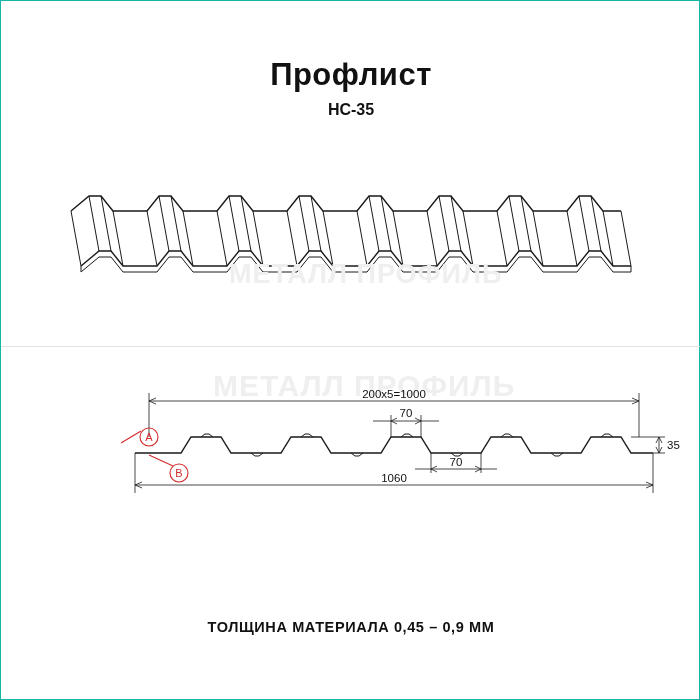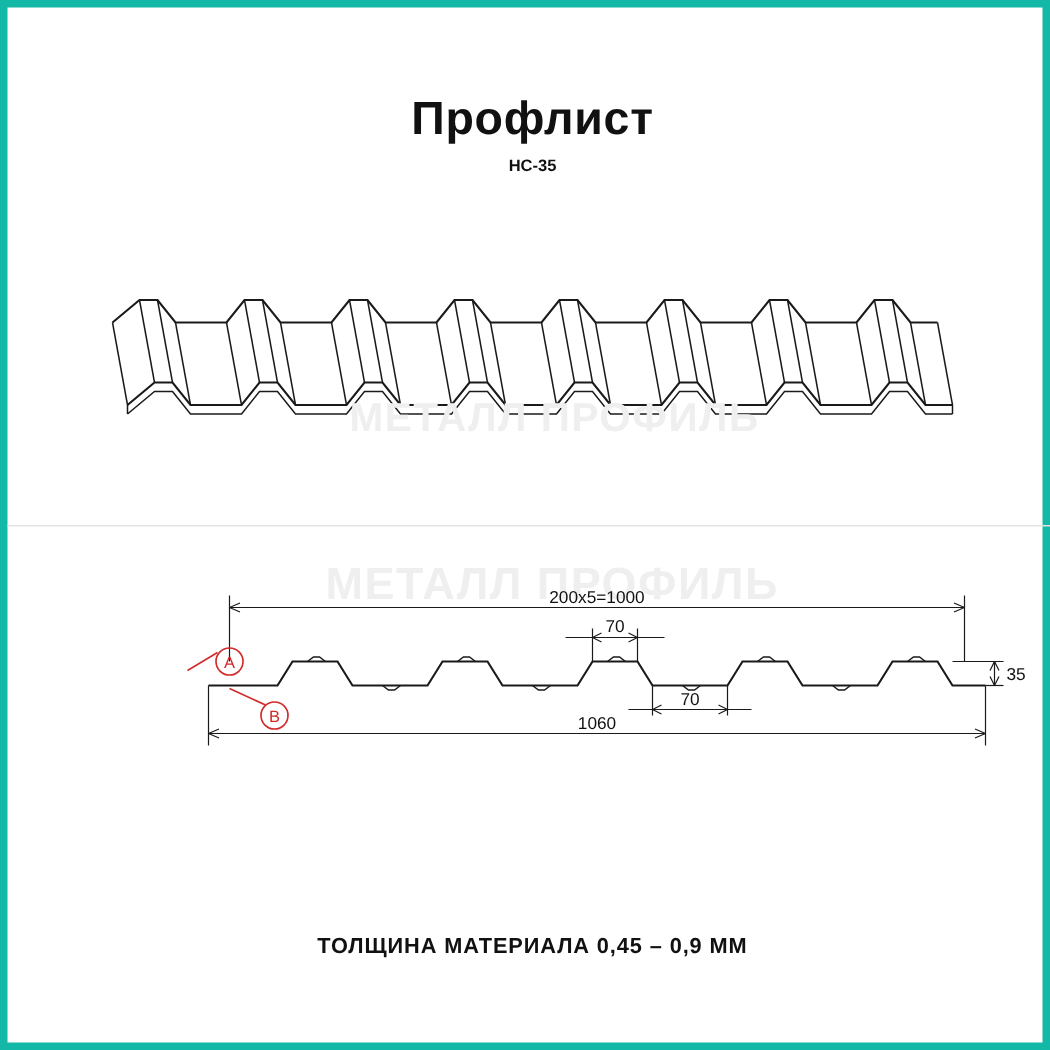--- a/index.html
+++ b/index.html
@@ -12,40 +12,40 @@
     background: #ffffff;
     font-family: "Liberation Sans", sans-serif;
     color: #1a1a1a;
     overflow: hidden;
   }
   .page {
     position: relative;
     width: 700px;
     height: 700px;
     box-sizing: border-box;
-    border: 5px solid #14b8a6;
+    border: 1px solid #14b8a6;
   }
   .title {
     position: absolute;
     top: 56px;
     left: 0;
     width: 700px;
     text-align: center;
     font-size: 31px;
     font-weight: bold;
     letter-spacing: 0.5px;
     color: #111111;
   }
   .subtitle {
     position: absolute;
     top: 100px;
     left: 0;
     width: 700px;
     text-align: center;
-    font-size: 11px;
+    font-size: 16px;
     font-weight: bold;
     color: #111111;
   }
   .iso-wrap {
     position: absolute;
     top: 165px;
     left: 60px;
     width: 580px;
     height: 150px;
   }

